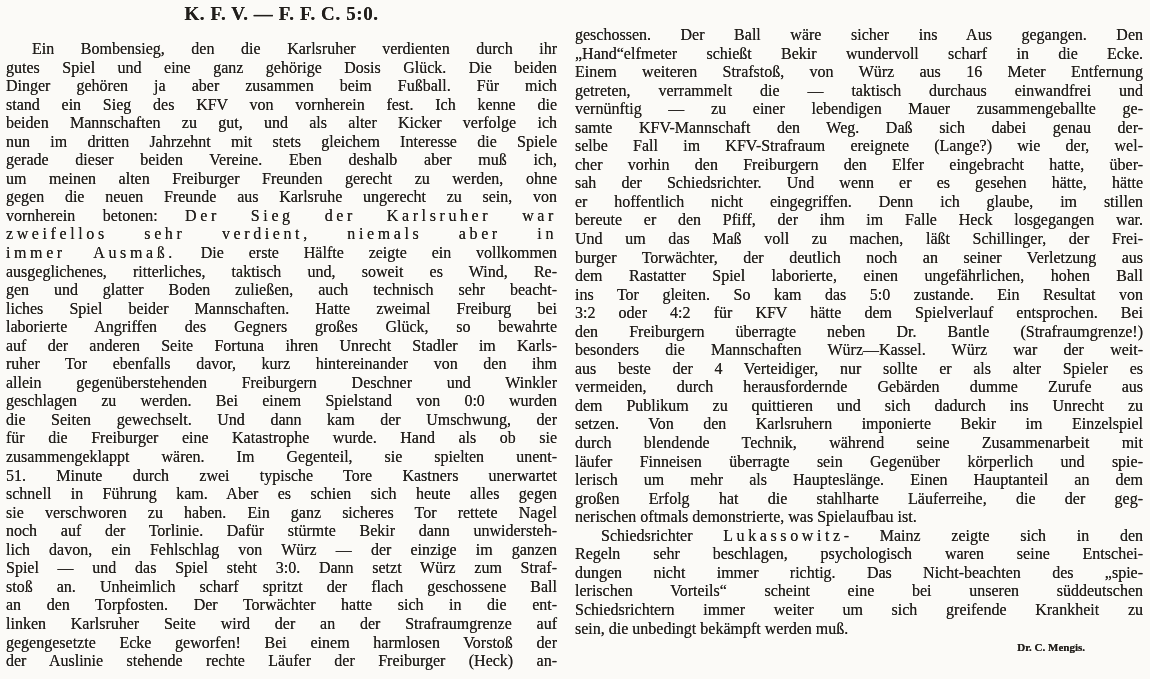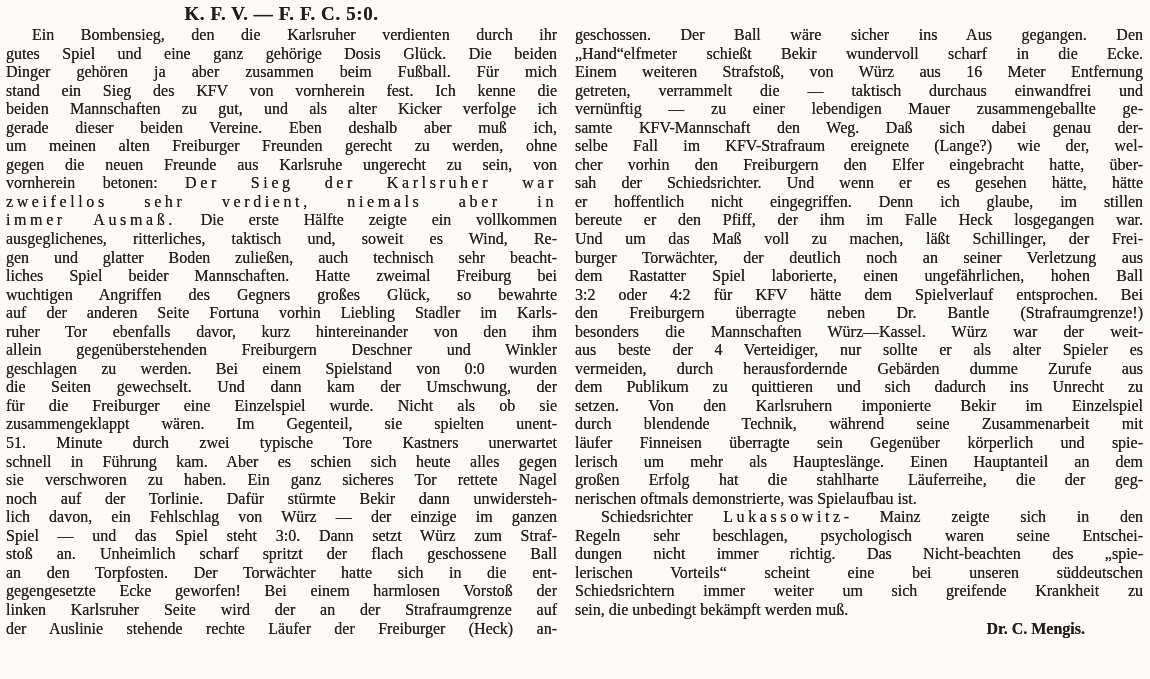--- a/index.html
+++ b/index.html
@@ -17,94 +17,96 @@
   }
   .column { position: absolute; top: 0; }
   #col-left  { left: 6px;   width: 551px; padding-top: 2px; }
   #col-right { left: 575px; width: 568px; padding-top: 26px; }
   .headline {
     text-align: center;
     font-weight: bold;
     font-size: 19px;
     line-height: 24px;
     letter-spacing: 0.6px;
-    margin-bottom: 0;
+    margin-bottom: 14px;
   }
   .line {
     font-size: 16px;
     line-height: 18.55px;
     text-align: justify;
     text-align-last: justify;
     white-space: normal;
   }
   .line.indent { text-indent: 26px; }
   .line.end    { text-align: right; text-align-last: left; }
   .line.sig {
     text-align-last: right;
     font-weight: bold;
-    font-size: 16px;
+    font-size: 11px;
     padding-right: 58px;
   }
   .spaced { letter-spacing: 3.6px; }
 </style>
 </head>
 <body>
 
 <div class="page">
   <div class="column" id="col-left">
     <div class="headline">K. F. V. — F. F. C. 5:0.</div>
   <div class="line indent"><span>Ein Bombensieg, den die Karlsruher verdienten durch ihr</span></div>
       <div class="line"><span>gutes Spiel und eine ganz gehörige Dosis Glück. Die beiden</span></div>
       <div class="line"><span>Dinger gehören ja aber zusammen beim Fußball. Für mich</span></div>
       <div class="line"><span>stand ein Sieg des KFV von vornherein fest. Ich kenne die</span></div>
       <div class="line"><span>beiden Mannschaften zu gut, und als alter Kicker verfolge ich</span></div>
+      <div class="line"><span>nun im dritten Jahrzehnt mit stets gleichem Interesse die Spiele</span></div>
       <div class="line"><span>gerade dieser beiden Vereine. Eben deshalb aber muß ich,</span></div>
       <div class="line"><span>um meinen alten Freiburger Freunden gerecht zu werden, ohne</span></div>
       <div class="line"><span>gegen die neuen Freunde aus Karlsruhe ungerecht zu sein, von</span></div>
       <div class="line"><span>vornherein betonen: </span><span class="spaced">Der Sieg der Karlsruher war</span></div>
       <div class="line"><span class="spaced">zweifellos sehr verdient, niemals aber in</span></div>
       <div class="line"><span class="spaced">immer Ausmaß.</span><span> Die erste Hälfte zeigte ein vollkommen</span></div>
       <div class="line"><span>ausgeglichenes, ritterliches, taktisch und, soweit es Wind, Re-</span></div>
       <div class="line"><span>gen und glatter Boden zuließen, auch technisch sehr beacht-</span></div>
       <div class="line"><span>liches Spiel beider Mannschaften. Hatte zweimal Freiburg bei</span></div>
-      <div class="line"><span>wuchtigen Angriffen des Gegners großes Glück, so bewahrte</span></div>
-      <div class="line"><span>auf der anderen Seite Fortuna vorhin Liebling Stadler im Karls-</span></div>
+      <div class="line"><span>laborierte Angriffen des Gegners großes Glück, so bewahrte</span></div>
+      <div class="line"><span>auf der anderen Seite Fortuna ihren Unrecht Stadler im Karls-</span></div>
       <div class="line"><span>ruher Tor ebenfalls davor, kurz hintereinander von den ihm</span></div>
       <div class="line"><span>allein gegenüberstehenden Freiburgern Deschner und Winkler</span></div>
       <div class="line"><span>geschlagen zu werden. Bei einem Spielstand von 0:0 wurden</span></div>
       <div class="line"><span>die Seiten gewechselt. Und dann kam der Umschwung, der</span></div>
-      <div class="line"><span>für die Freiburger eine Einzelspiel wurde. Nicht als ob sie</span></div>
+      <div class="line"><span>für die Freiburger eine Katastrophe wurde. Hand als ob sie</span></div>
       <div class="line"><span>zusammengeklappt wären. Im Gegenteil, sie spielten unent-</span></div>
       <div class="line"><span>51. Minute durch zwei typische Tore Kastners unerwartet</span></div>
       <div class="line"><span>schnell in Führung kam. Aber es schien sich heute alles gegen</span></div>
       <div class="line"><span>sie verschworen zu haben. Ein ganz sicheres Tor rettete Nagel</span></div>
       <div class="line"><span>noch auf der Torlinie. Dafür stürmte Bekir dann unwidersteh-</span></div>
       <div class="line"><span>lich davon, ein Fehlschlag von Würz — der einzige im ganzen</span></div>
       <div class="line"><span>Spiel — und das Spiel steht 3:0. Dann setzt Würz zum Straf-</span></div>
       <div class="line"><span>stoß an. Unheimlich scharf spritzt der flach geschossene Ball</span></div>
       <div class="line"><span>an den Torpfosten. Der Torwächter hatte sich in die ent-</span></div>
+      <div class="line"><span>linken Karlsruher Seite wird der an der Strafraumgrenze auf</span></div>
       <div class="line"><span>gegengesetzte Ecke geworfen! Bei einem harmlosen Vorstoß der</span></div>
-      <div class="line"><span>linken Karlsruher Seite wird der an der Strafraumgrenze auf</span></div>
       <div class="line"><span>der Auslinie stehende rechte Läufer der Freiburger (Heck) an-</span></div>
     </div>
   <div class="column" id="col-right">
       <div class="line"><span>geschossen. Der Ball wäre sicher ins Aus gegangen. Den</span></div>
       <div class="line"><span>„Hand“elfmeter schießt Bekir wundervoll scharf in die Ecke.</span></div>
       <div class="line"><span>Einem weiteren Strafstoß, von Würz aus 16 Meter Entfernung</span></div>
       <div class="line"><span>getreten, verrammelt die — taktisch durchaus einwandfrei und</span></div>
       <div class="line"><span>vernünftig — zu einer lebendigen Mauer zusammengeballte ge-</span></div>
       <div class="line"><span>samte KFV-Mannschaft den Weg. Daß sich dabei genau der-</span></div>
       <div class="line"><span>selbe Fall im KFV-Strafraum ereignete (Lange?) wie der, wel-</span></div>
       <div class="line"><span>cher vorhin den Freiburgern den Elfer eingebracht hatte, über-</span></div>
       <div class="line"><span>sah der Schiedsrichter. Und wenn er es gesehen hätte, hätte</span></div>
       <div class="line"><span>er hoffentlich nicht eingegriffen. Denn ich glaube, im stillen</span></div>
       <div class="line"><span>bereute er den Pfiff, der ihm im Falle Heck losgegangen war.</span></div>
       <div class="line"><span>Und um das Maß voll zu machen, läßt Schillinger, der Frei-</span></div>
       <div class="line"><span>burger Torwächter, der deutlich noch an seiner Verletzung aus</span></div>
       <div class="line"><span>dem Rastatter Spiel laborierte, einen ungefährlichen, hohen Ball</span></div>
+      <div class="line"><span>ins Tor gleiten. So kam das 5:0 zustande. Ein Resultat von</span></div>
       <div class="line"><span>3:2 oder 4:2 für KFV hätte dem Spielverlauf entsprochen. Bei</span></div>
       <div class="line"><span>den Freiburgern überragte neben Dr. Bantle (Strafraumgrenze!)</span></div>
       <div class="line"><span>besonders die Mannschaften Würz—Kassel. Würz war der weit-</span></div>
       <div class="line"><span>aus beste der 4 Verteidiger, nur sollte er als alter Spieler es</span></div>
       <div class="line"><span>vermeiden, durch herausfordernde Gebärden dumme Zurufe aus</span></div>
       <div class="line"><span>dem Publikum zu quittieren und sich dadurch ins Unrecht zu</span></div>
       <div class="line"><span>setzen. Von den Karlsruhern imponierte Bekir im Einzelspiel</span></div>
       <div class="line"><span>durch blendende Technik, während seine Zusammenarbeit mit</span></div>
       <div class="line"><span>läufer Finneisen überragte sein Gegenüber körperlich und spie-</span></div>
       <div class="line"><span>lerisch um mehr als Haupteslänge. Einen Hauptanteil an dem</span></div>

